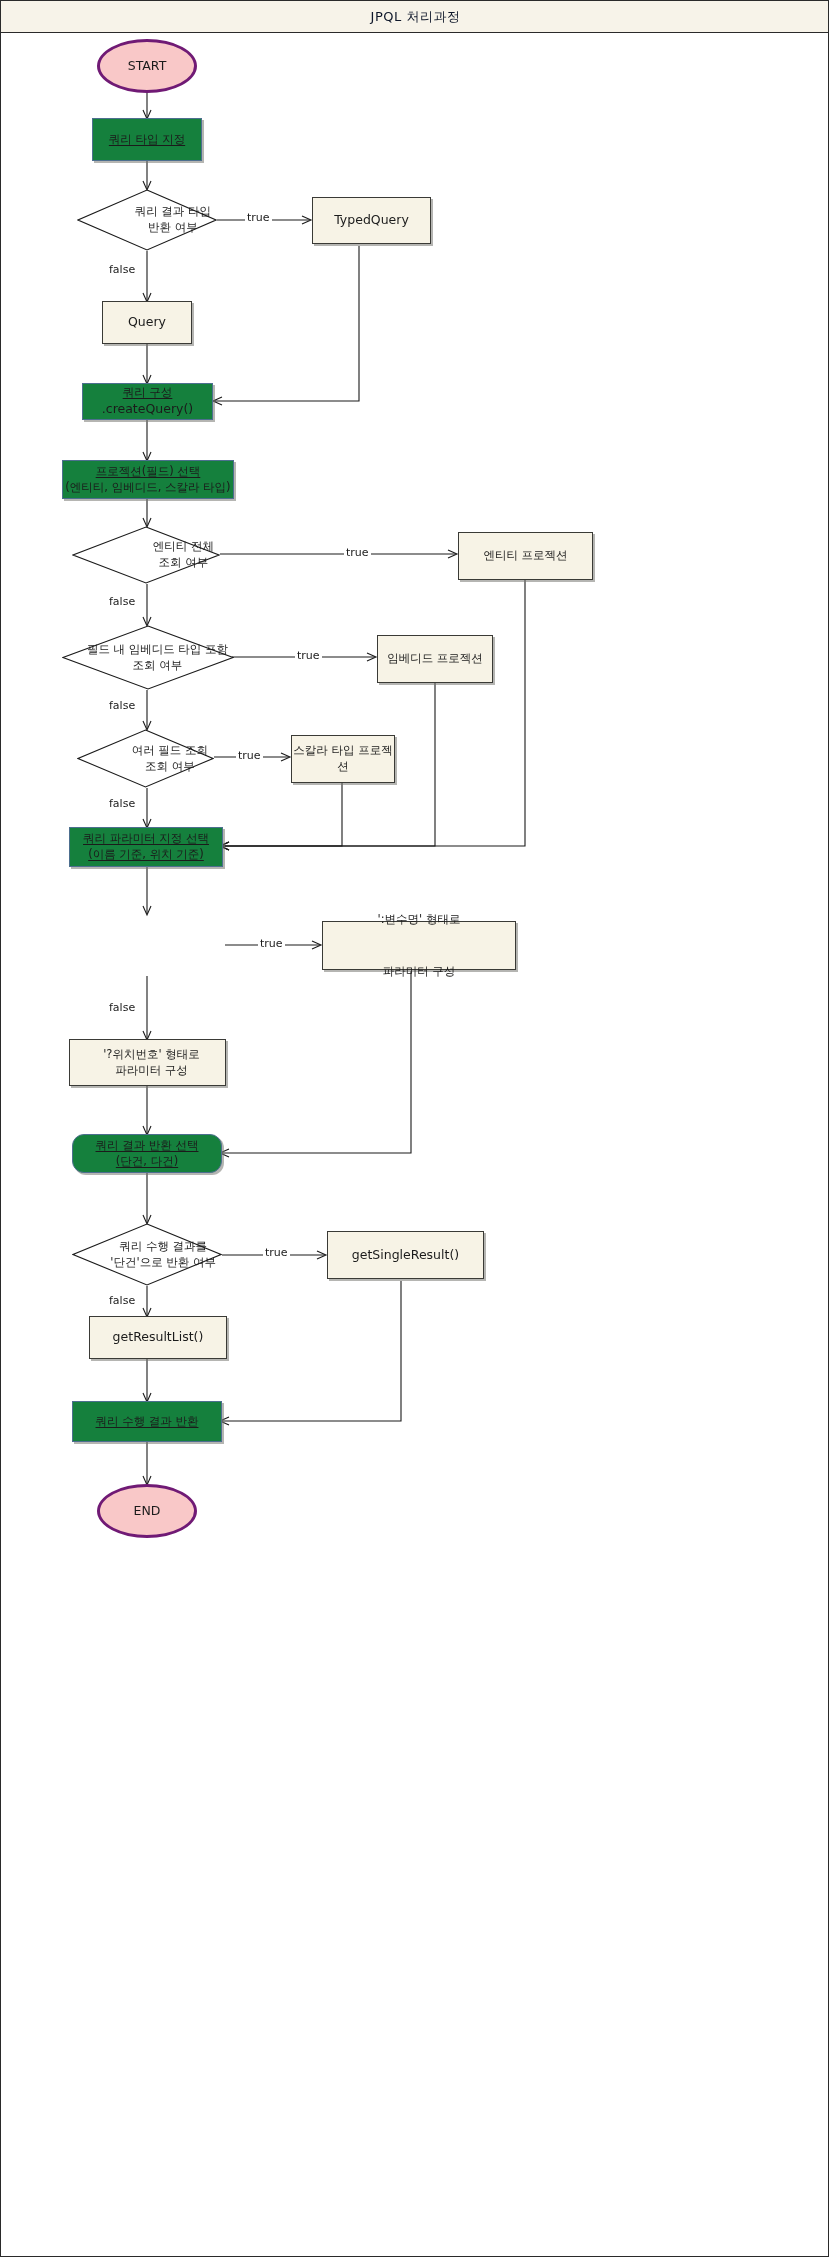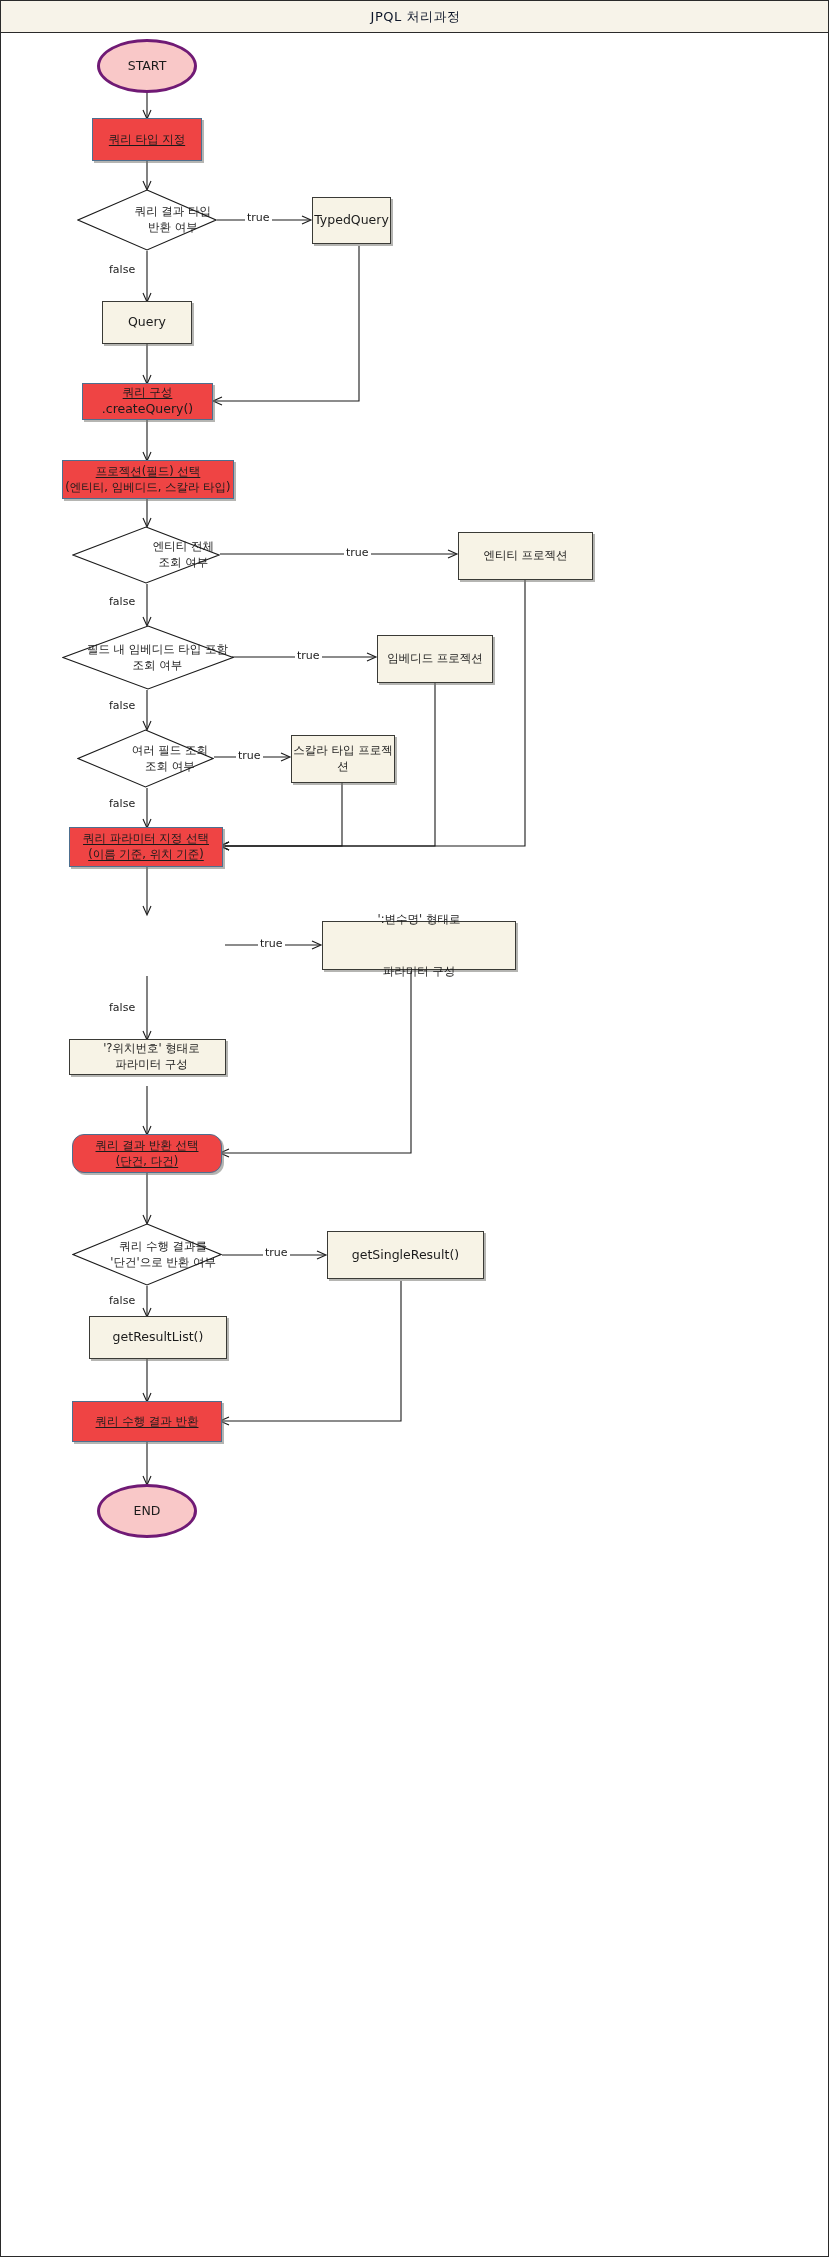--- a/index.html
+++ b/index.html
@@ -47,21 +47,21 @@
     justify-content:center;
     text-align:center;
     color:#1b1b1b;
     line-height:1.35;
   }
   .rect{
     border:1px solid #3a3a36;
     box-shadow:2px 2px 0 rgba(120,120,115,.55);
   }
   .rect.beige{ background:#f7f3e6; }
-  .rect.blue { background:#ef4444; border-color:#4d6f8f; }
+  .rect.blue { background:#15803d; border-color:#4d6f8f; }
 
   .term{
     border:3px solid #701a75;
     background:#f9c8c8;
     border-radius:50%;
   }
 
   .k-ko{ font-size:11.5px; }
   .k-en{ font-size:12.5px; }
   .u{ text-decoration:underline; text-underline-offset:2px; }
@@ -178,21 +178,21 @@
       <polygon points="70,1 139,31 70,61 1,31" fill="#ffffff" stroke="#1b1b1b" stroke-width="1.1"></polygon>
     </svg>
     <div class="dlabel">
       <div>쿼리 결과 타입</div>
       <div>반환 여부</div>
     </div>
   </div>
   <span class="edgelabel" style="left:244px; top:210px;">true</span>
   <span class="edgelabel" style="left:106px; top:262px;">false</span>
 
-  <div class="node rect beige" style="left:311px; top:196px; width:79px; height:47px;">
+  <div class="node rect beige" style="left:311px; top:196px; width:119px; height:47px;">
     <span class="k-en">TypedQuery</span>
   </div>
 
   <div class="node rect beige" style="left:101px; top:300px; width:90px; height:43px;">
     <span class="k-en">Query</span>
   </div>
 
   <div class="node rect blue" style="left:81px; top:382px; width:131px; height:37px;">
     <span class="k-ko u">쿼리 구성</span>
     <span class="k-en">.createQuery()</span>
@@ -257,21 +257,21 @@
   </div>
 
   <span class="edgelabel" style="left:257px; top:936px;">true</span>
   <span class="edgelabel" style="left:106px; top:1000px;">false</span>
 
   <div class="node rect beige" style="left:321px; top:920px; width:194px; height:49px;gap:36px;">
     <span class="k-ko">':변수명' 형태로</span>
     <span class="k-ko">파라미터 구성</span>
   </div>
 
-  <div class="node rect beige" style="left:68px; top:1038px; width:157px; height:36px;padding-left:8px;">
+  <div class="node rect beige" style="left:68px; top:1038px; width:157px; height:47px;padding-left:8px;">
     <span class="k-ko">'?위치번호' 형태로</span>
     <span class="k-ko">파라미터 구성</span>
   </div>
 
   <div class="node rect blue" style="left:71px; top:1133px; width:150px; height:39px;border-radius:12px;">
     <span class="k-ko u">쿼리 결과 반환 선택</span>
     <span class="k-ko u">(단건, 다건)</span>
   </div>
 
   <div class="diamond" style="left:71px; top:1222px; width:150px; height:63px;">

